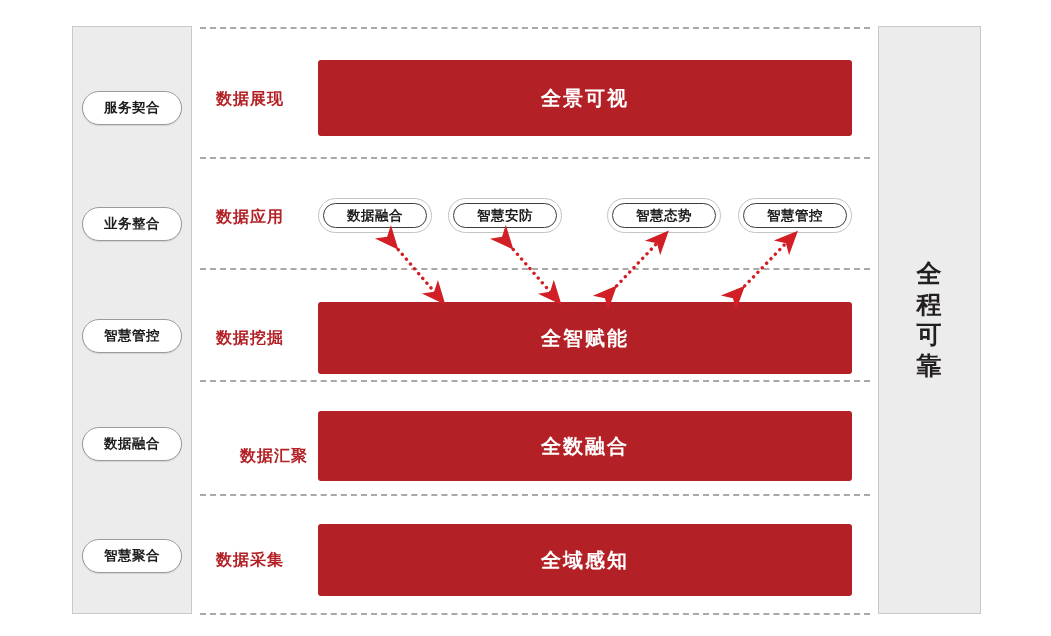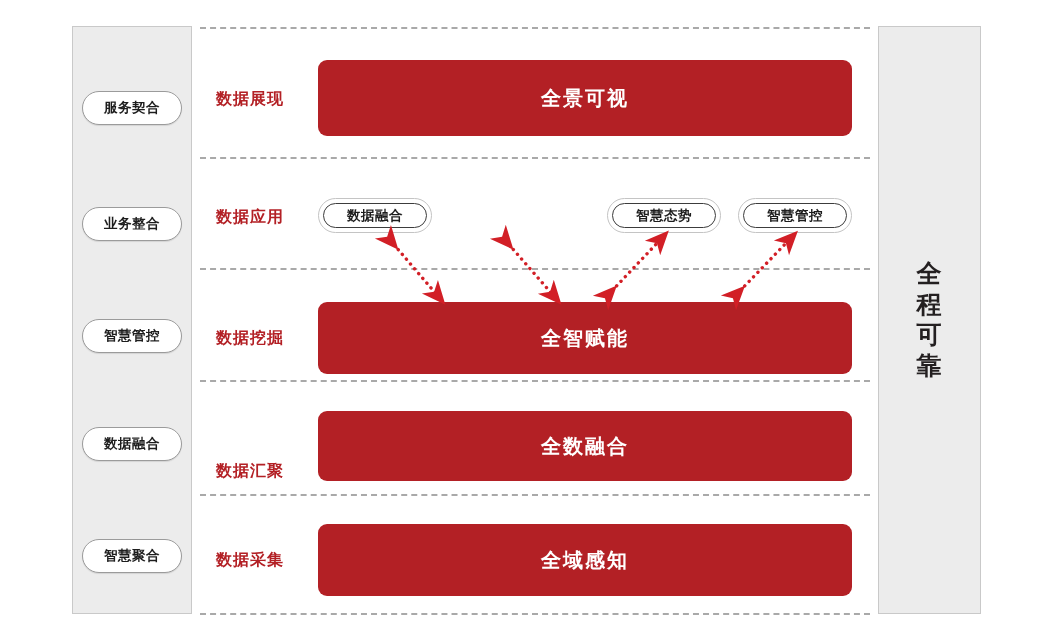--- a/index.html
+++ b/index.html
@@ -93,21 +93,21 @@
     color: #b32025;
     letter-spacing: 1px;
   }
 
   
   .red-bar {
     position: absolute;
     left: 318px;
     width: 534px;
     background: #b32025;
-    border-radius: 9px;
+    border-radius: 3px;
     display: flex;
     align-items: center;
     justify-content: center;
     color: #ffffff;
     font-size: 20px;
     font-weight: bold;
     letter-spacing: 2px;
   }
 
   
@@ -184,30 +184,33 @@
   <div class="divider" style="top:27px;"></div>
   <div class="divider" style="top:157px;"></div>
   <div class="divider" style="top:268px;"></div>
   <div class="divider" style="top:380px;"></div>
   <div class="divider" style="top:494px;"></div>
   <div class="divider" style="top:613px;"></div>
 
   <div class="layer-label" style="top:89px;">数据展现</div>
   <div class="layer-label" style="top:207px;">数据应用</div>
   <div class="layer-label" style="top:328px;">数据挖掘</div>
-  <div class="layer-label" style="top:461px;">数据汇聚</div>
+  <div class="layer-label" style="top:446px;margin-left:24px;">数据汇聚</div>
   <div class="layer-label" style="top:550px;">数据采集</div>
 
   <div class="red-bar" style="top:60px;  height:76px;">全景可视</div>
   <div class="red-bar" style="top:302px; height:72px;">全智赋能</div>
   <div class="red-bar" style="top:411px; height:70px;">全数融合</div>
   <div class="red-bar" style="top:524px; height:72px;">全域感知</div>
 
   <div class="app-pill" style="left:318px;">
     <div class="app-pill-inner">数据融合</div>
+  </div>
+  <div class="app-pill" style="left:448px;">
+    <div class="app-pill-inner">智慧安防</div>
   </div>
   <div class="app-pill" style="left:607px;">
     <div class="app-pill-inner">智慧态势</div>
   </div>
   <div class="app-pill" style="left:738px;">
     <div class="app-pill-inner">智慧管控</div>
   </div>
 
   <svg class="arrow-layer" viewBox="0 0 1051 636" xmlns="http://www.w3.org/2000/svg">
     <defs>

